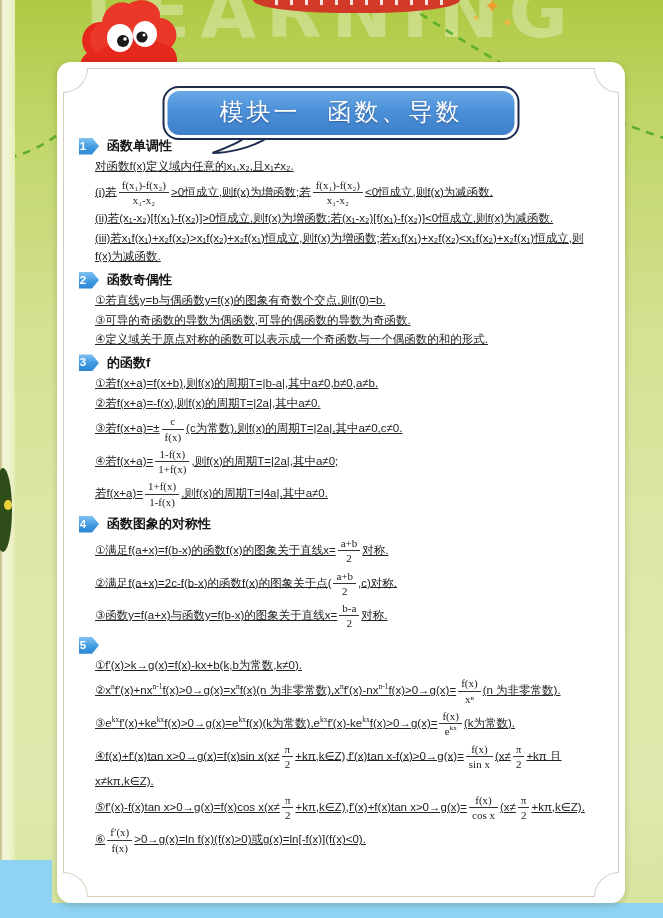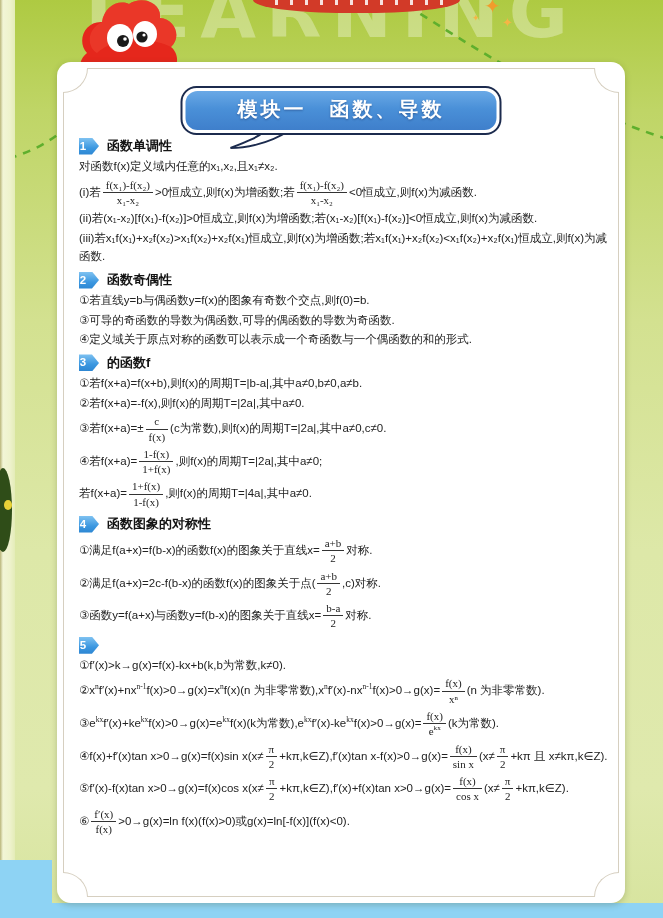--- a/index.html
+++ b/index.html
@@ -35,33 +35,33 @@
   .corner{position:absolute;width:24px;height:24px;background:#fff;}
   .corner.tl{left:-1px;top:-1px;border-right:1px solid #d6cfc0;border-bottom:1px solid #d6cfc0;border-bottom-right-radius:100%;}
   .corner.tr{right:-1px;top:-1px;border-left:1px solid #d6cfc0;border-bottom:1px solid #d6cfc0;border-bottom-left-radius:100%;}
   .corner.bl{left:-1px;bottom:-1px;border-right:1px solid #d6cfc0;border-top:1px solid #d6cfc0;border-top-right-radius:100%;}
   .corner.br{right:-1px;bottom:-1px;border-left:1px solid #d6cfc0;border-top:1px solid #d6cfc0;border-top-left-radius:100%;}
   
   .banner{position:absolute;top:24px;left:50%;transform:translateX(-50%);z-index:3;}
   .banner-outer{border:2px solid #1c2b4e;background:#ffffff;border-radius:16px;padding:3px;}
   .banner-fill{background:linear-gradient(180deg,#6aa9e6 0%,#4a90d8 45%,#3f7fcb 100%);
     border-radius:12px;padding:5px 52px 7px;}
-  .banner-text{color:#ffffff;font-weight:bold;font-size:20px;letter-spacing:3px;white-space:nowrap;
+  .banner-text{color:#ffffff;font-weight:normal;font-size:24px;letter-spacing:3px;white-space:nowrap;
     text-shadow:0 1px 2px rgba(20,40,90,0.45);}
   .banner-tail{position:absolute;left:48px;bottom:-15px;z-index:-1;}
   
   .content{position:absolute;left:22px;right:14px;top:70px;bottom:6px;overflow:hidden;}
   .section{margin-bottom:3px;}
   .sec-head{display:flex;align-items:center;gap:8px;margin:5px 0 2px -7px;}
   .badge{display:inline-block;width:27px;height:17px;line-height:17px;flex:0 0 27px;
     background:linear-gradient(180deg,#7fc2f1 0%,#3b97e0 60%,#2d86d2 100%);
     color:#fff;font-weight:bold;font-size:11.5px;text-align:center;border-radius:3px;
     clip-path:polygon(0 0,74% 0,100% 50%,74% 100%,0 100%);padding-right:5px;box-sizing:border-box;}
   .sec-title{font-weight:bold;font-size:13px;color:#141414;}
-  .line{font-size:11.5px;color:#222;line-height:1.62;margin:1px 0;}
+  .line{font-size:11.5px;color:#222;line-height:1.62;margin:1px 16px;text-decoration:underline;}
   .frac{display:inline-flex;flex-direction:column;vertical-align:middle;text-align:center;
     margin:1px 2px;font-size:11px;line-height:1.3;
     font-family:"Liberation Serif","DejaVu Serif",serif;}
   .frac .num{border-bottom:1px solid #333;padding:0 3px;}
   .frac .den{padding:0 3px;}
   sup{font-size:0.65em;font-family:"Liberation Serif","DejaVu Serif",serif;}
 </style>
 </head>
 <body>
 

